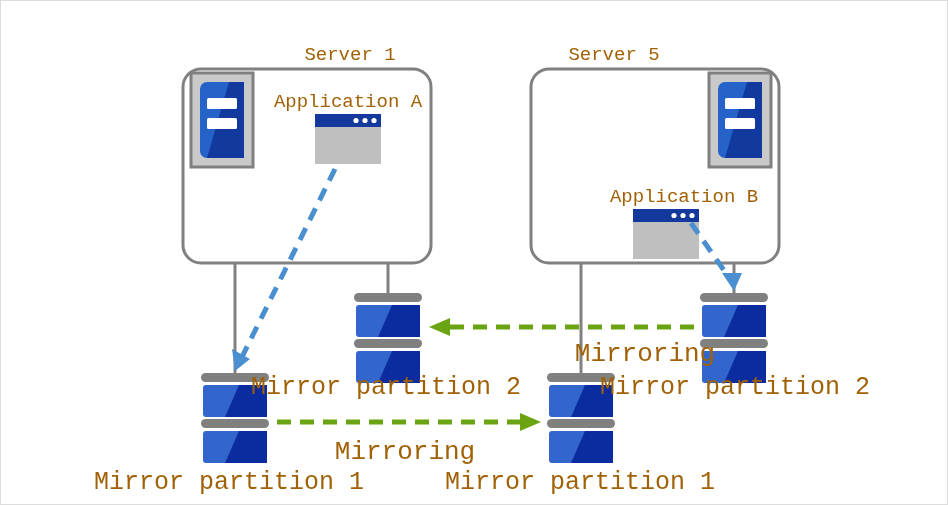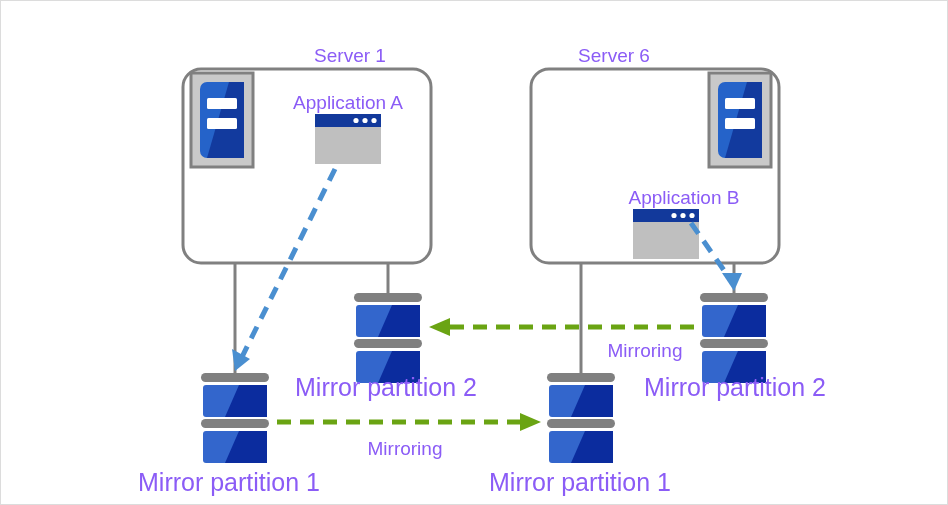--- a/index.html
+++ b/index.html
@@ -21,40 +21,40 @@
   }
   .svg-layer {
     position: absolute;
     left: 0;
     top: 0;
     width: 948px;
     height: 505px;
   }
   .label {
     position: absolute;
-    color: #8b5cf6;
+    color: #a16207;
     font-size: 19px;
     line-height: 1;
     white-space: nowrap;
-    font-family: Liberation Sans, sans-serif;
+    font-family: Liberation Mono, monospace;
   }
   .label.center {
     transform: translateX(-50%);
   }
   .srv-title {
     font-size: 19px;
   }
   .app-title {
     font-size: 19px;
   }
   .part-title {
     font-size: 25px;
   }
   .mirror-title {
-    font-size: 19px;
+    font-size: 26px;
   }
 </style>
 </head>
 <body>
 
 <div id="canvas">
 
   <svg class="svg-layer" viewBox="0 0 948 505">
     <defs>
       
@@ -163,21 +163,21 @@
     </g>
 
     <g>
       <line x1="693" y1="326" x2="448" y2="326" stroke="#6AA413" stroke-width="5" stroke-dasharray="14 9" stroke-linecap="butt"></line>
       <path d="M 428 326 L 449 317 L 449 335 Z" fill="#6AA413"></path>
     </g>
   </svg>
 
   <div class="label srv-title center" style="left:349px; top:45px;">Server 1</div>
 
-  <div class="label srv-title center" style="left:613px; top:45px;">Server 6</div>
+  <div class="label srv-title center" style="left:613px; top:45px;">Server 5</div>
 
   <div class="label app-title center" style="left:683px; top:187px;">Application  B</div>
 
   <div class="label app-title center" style="left:347px; top:92px;">Application  A</div>
 
   <div class="label part-title center" style="left:228px; top:469px;">Mirror partition 1</div>
 
   <div class="label part-title center" style="left:385px; top:374px;">Mirror partition 2</div>
 
   <div class="label part-title center" style="left:579px; top:469px;">Mirror partition 1</div>

